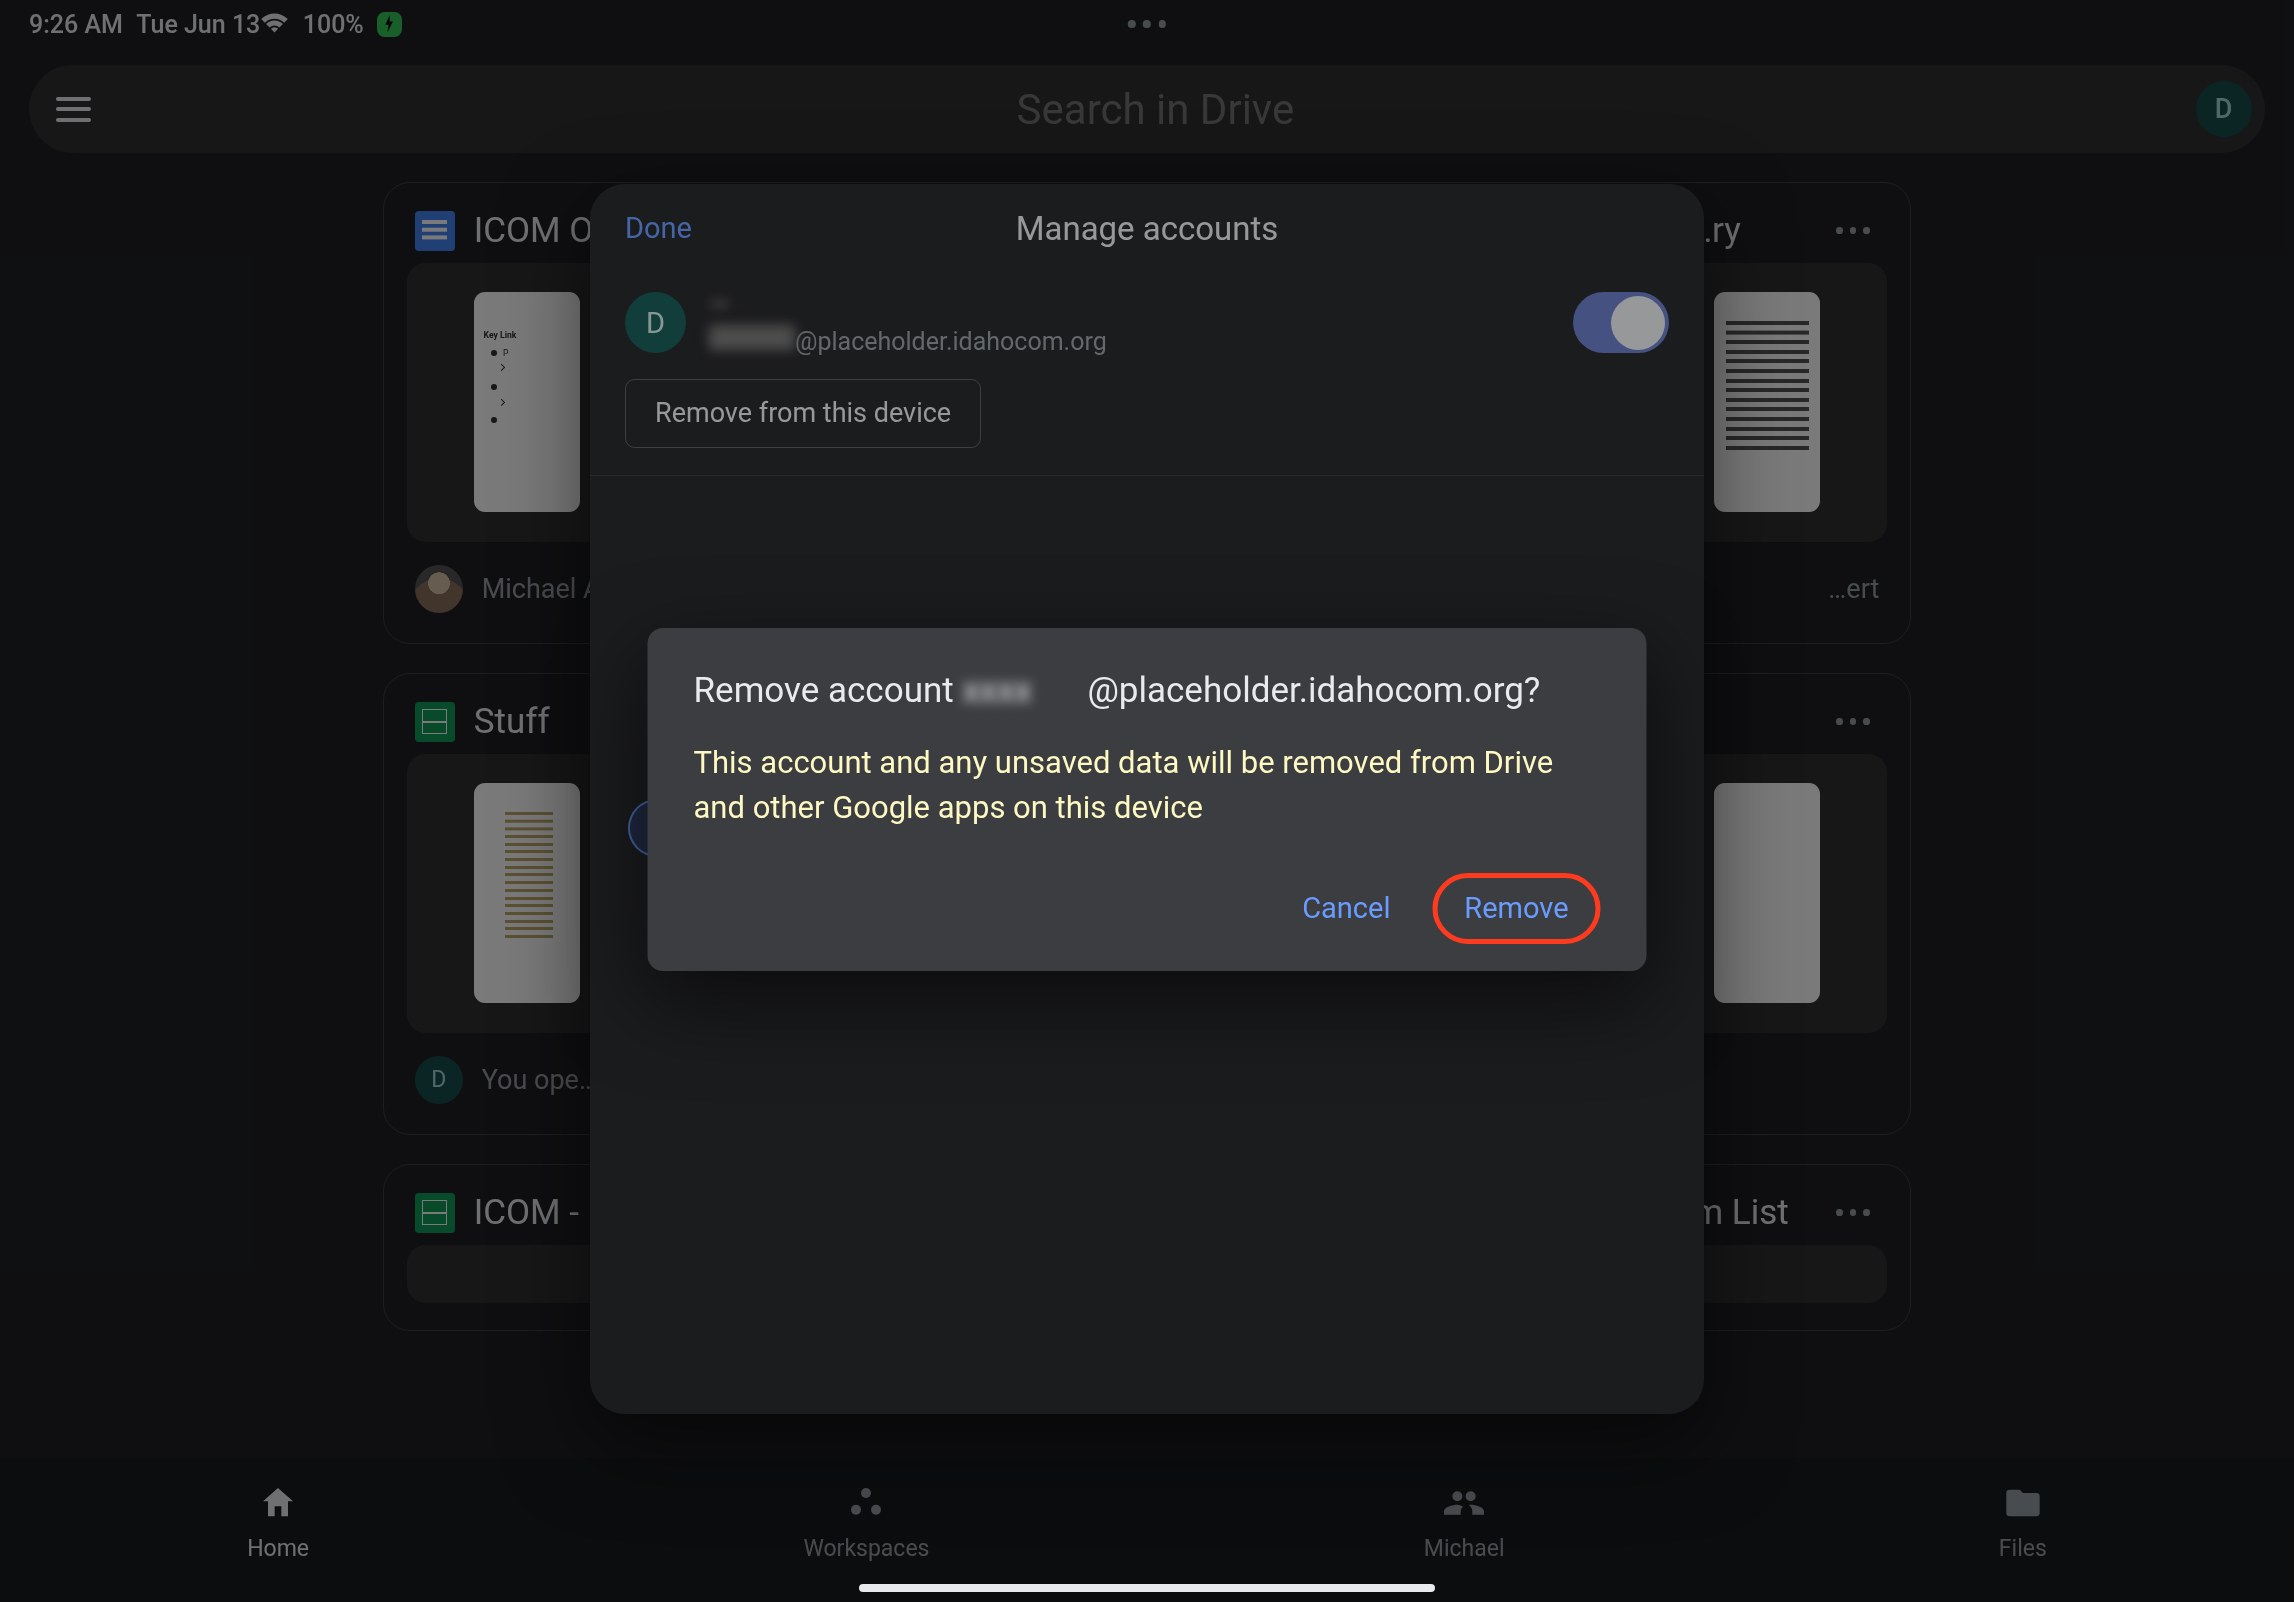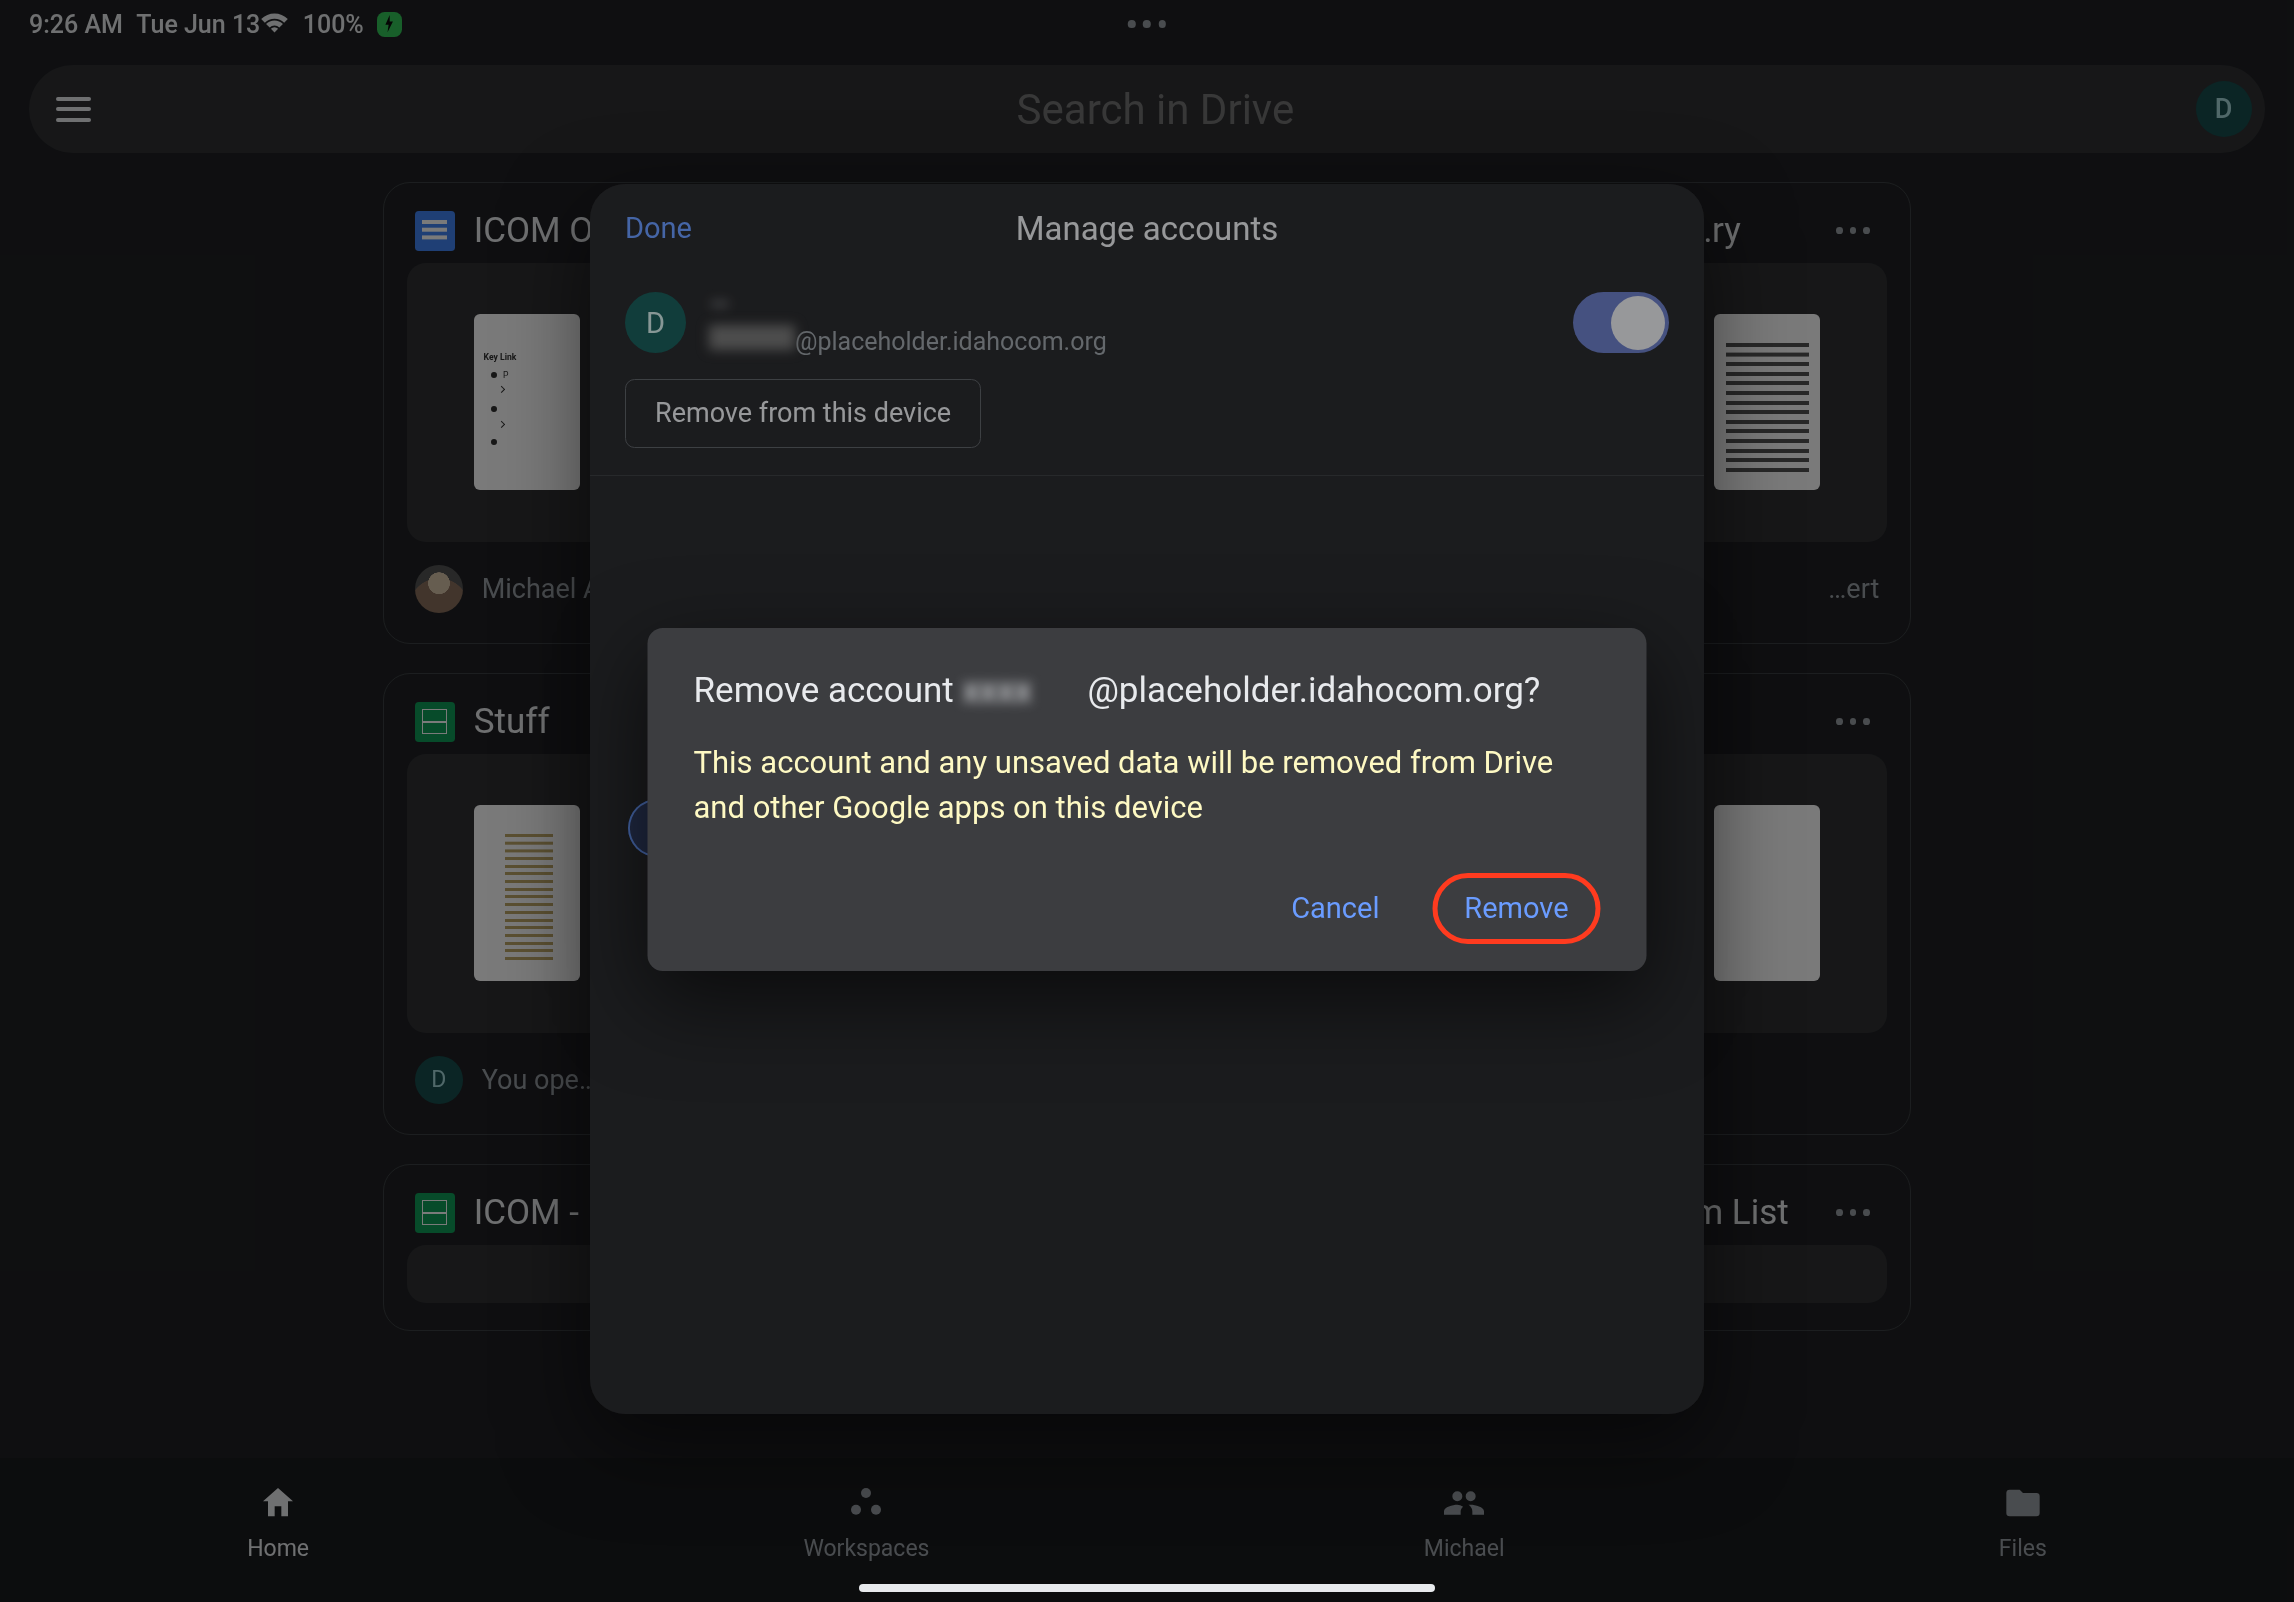--- a/index.html
+++ b/index.html
@@ -86,21 +86,21 @@
   }
   .more-dots { margin-left:auto; display:flex; gap:6.7px; padding:9.6px; }
   .more-dots span { width:6.7px; height:6.7px; border-radius:50%; background:#9aa0a6; }
   .preview-strip {
     background:#303134; border-radius:19px;
     display:flex; gap:29px; align-items:center;
     padding: 44px 67px;
     height: 279px;
   }
   .page-thumb {
-    width:106px; height:176px; background:#fff; border-radius:6px; position:relative;
+    width:106px; height:220px; background:#fff; border-radius:11px; position:relative;
   }
   .page-thumb.lines::before {
     content:""; position:absolute; left:11.5px; right:11.5px; top:29px;
     height:3.8px; background:#555;
     box-shadow: 0 9.6px 0 #555, 0 19px 0 #555, 0 29px 0 #555, 0 38px 0 #555,
                 0 48px 0 #555, 0 58px 0 #555, 0 67px 0 #555, 0 77px 0 #555,
                 0 86px 0 #555, 0 96px 0 #555, 0 106px 0 #555, 0 115px 0 #555,
                 0 125px 0 #555;
   }
   .page-thumb.list::before {
@@ -202,21 +202,21 @@
     left:50%; transform:translateX(-50%);
     top:628px;
     width:999px;
     background:#3c3d40;
     border-radius:15.4px;
     padding: 42px 46px 27px;
     box-shadow:0 29px 86px rgba(0,0,0,0.6);
   }
   .dialog-title { font-size:35px; color:#e8eaed; margin-bottom:30px; }
   .dialog-body { font-size:31px; color:#fef9c3; line-height:1.45; }
-  .dialog-actions { display:flex; justify-content:flex-end; gap:34px; margin-top:42px; align-items:center; }
+  .dialog-actions { display:flex; justify-content:flex-end; gap:23px; margin-top:42px; align-items:center; }
   .text-btn { background:none; border:none; color:#6a9cff; font-size:29px; padding:15.4px 19px; cursor:pointer; }
   .remove-ring {
     border:5.8px solid #ff3b1f; border-radius:37px;
     padding: 7.7px 17.3px;
   }
 
   
   .bottom-nav {
     position:absolute; left:0; right:0; bottom:0;
     height:144px; background:#1b1c1e;

